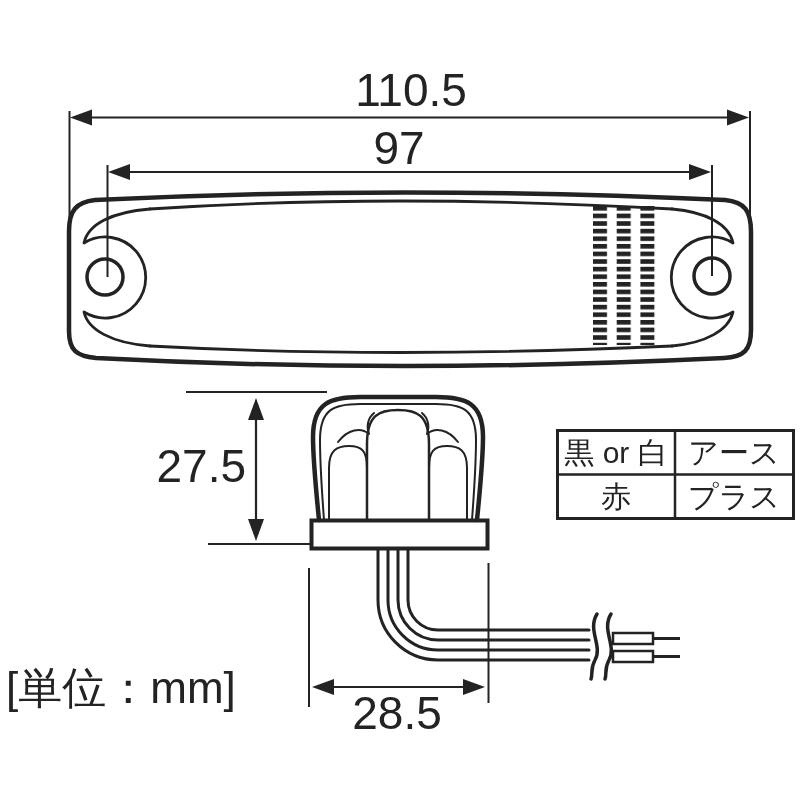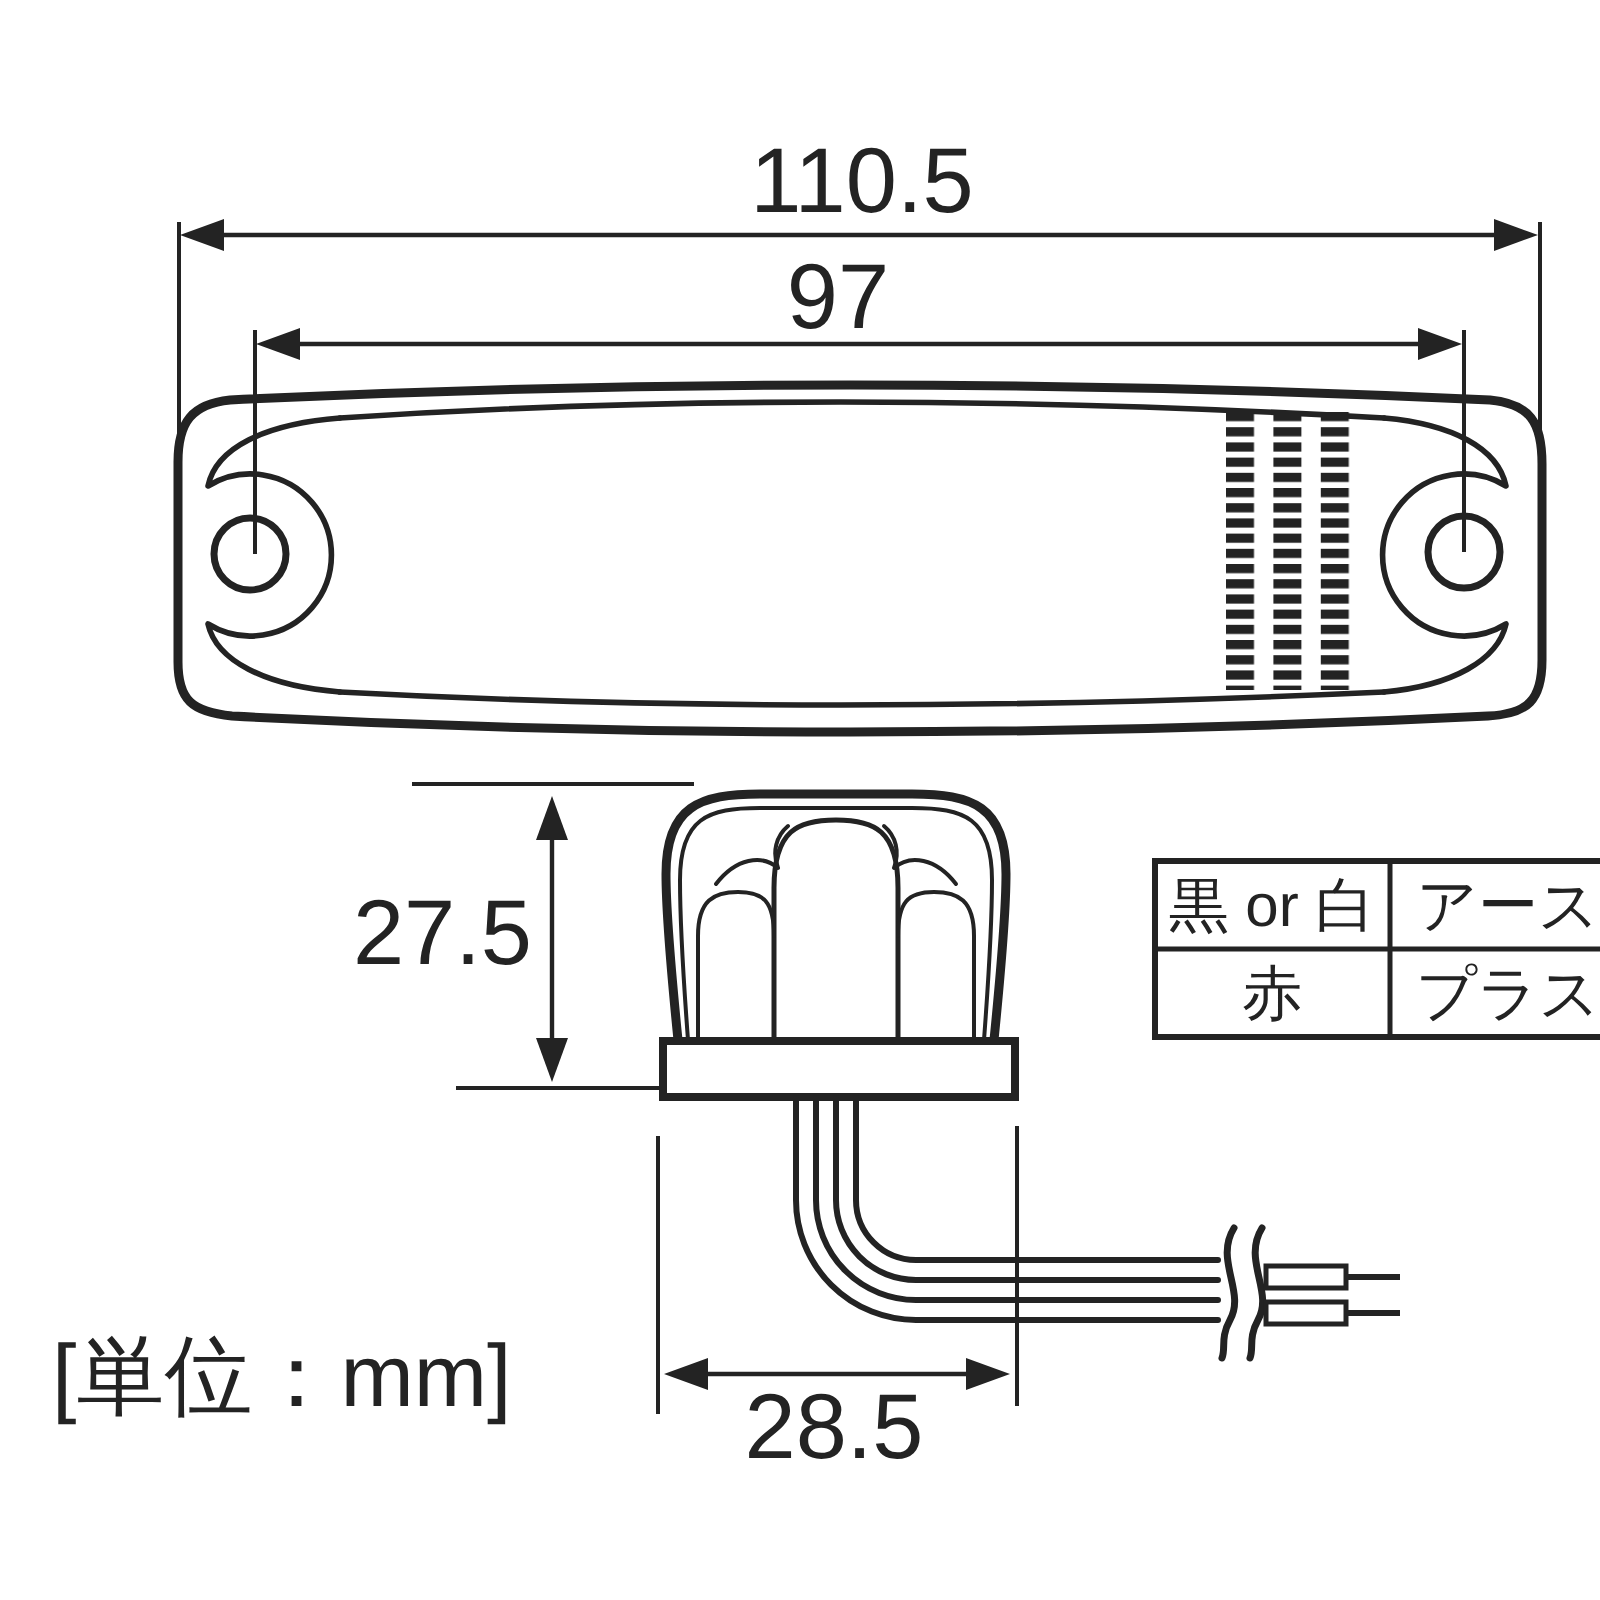--- a/index.html
+++ b/index.html
@@ -1,16 +1,16 @@
 <!DOCTYPE html>
 <html style="--ink: #232323; --background: #ffffff; --base-gray-top: #9d9d9d; --base-gray-mid: #c6c6c6; --base-gray-bottom: #e2e2e2;"><head>
 <meta charset="utf-8">
 <style>
   html,body{margin:0;padding:0;background:#fff;}
-  .page{width:666px;height:800px;background:var(--background,#fff);position:relative;padding-left:20px;}
+  .page{width:666px;height:800px;background:var(--background,#fff);position:relative;}
   svg{display:block;}
   svg text{fill:var(--ink,#222);font-family:"Liberation Sans",sans-serif;}
   .stroke{stroke:var(--ink,#222);fill:none;}
   .fillink{fill:var(--ink,#222);stroke:none;}
   .w45{stroke-width:4.5;}
   .w4{stroke-width:4;}
   .w28{stroke-width:2.8;}
   .w25{stroke-width:2.5;}
   .w22{stroke-width:2.2;}
   .w2{stroke-width:2;}

